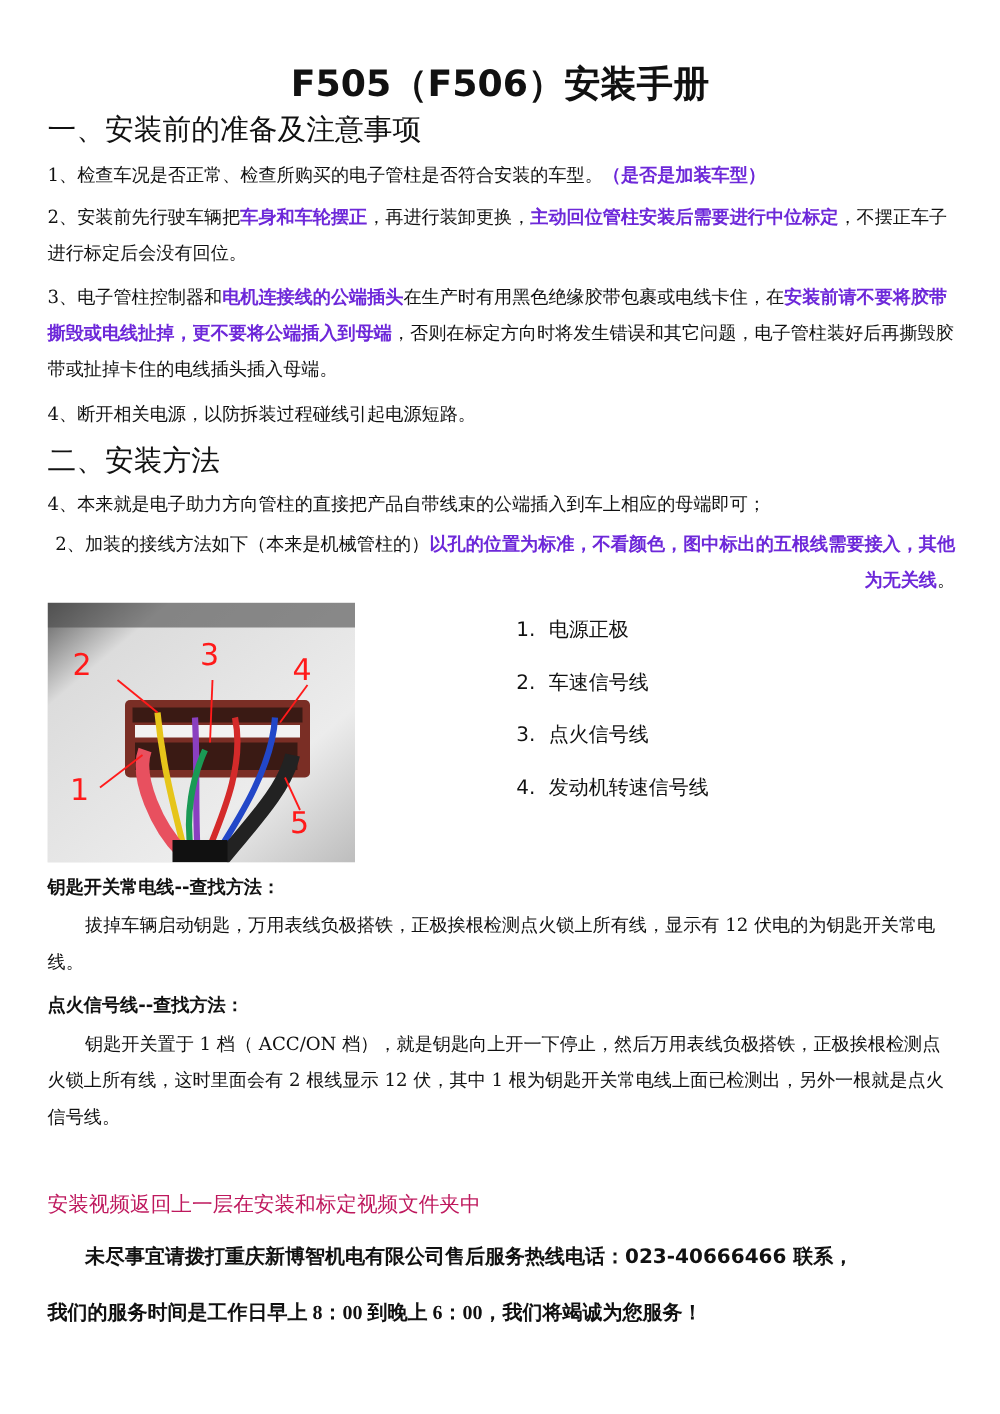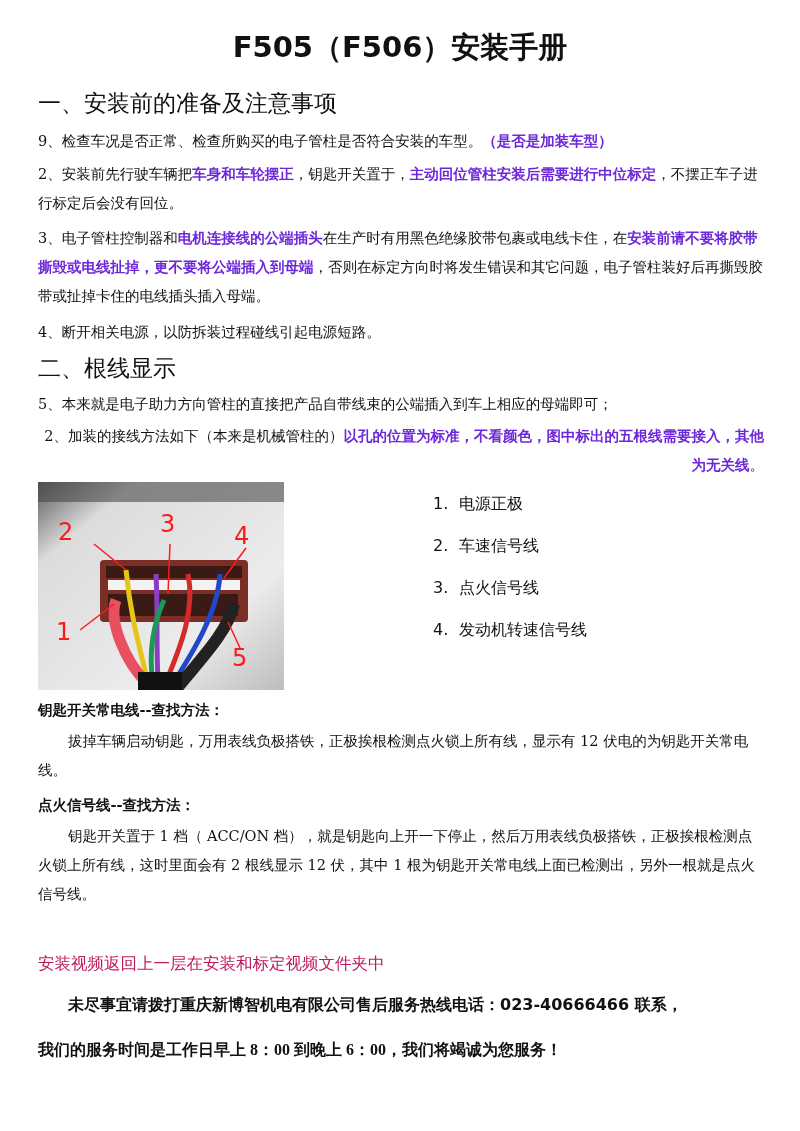--- a/index.html
+++ b/index.html
@@ -1,63 +1,63 @@
 <!DOCTYPE html>
 <html><head>
 <meta charset="utf-8">
 <style>
   html, body { margin: 0; padding: 0; background: #ffffff; }
   body { width: 800px; height: 1131px; position: relative; overflow: hidden;
          font-family: "DejaVu Serif", "Liberation Serif", serif; color: #111; }
   .page { position: absolute; left: 0; top: 0; width: 800px; height: 1131px; }
-  .title { position: absolute; top: 28px; left: 0; width: 800px; text-align: center;
+  .title { position: absolute; top: 48px; left: 0; width: 800px; text-align: center;
            font-family: "DejaVu Sans", "Liberation Sans", sans-serif; font-weight: bold;
            font-size: 29px; letter-spacing: 0px; }
   .h1 { position: absolute; left: 38px; font-family: "DejaVu Sans", "Liberation Sans", sans-serif;
         font-size: 23px; font-weight: normal; }
   .para { position: absolute; left: 38px; width: 726px; font-size: 14.5px; line-height: 29px; }
   .red { color: #6d28d9; font-weight: bold; font-family: "DejaVu Sans", "Liberation Sans", sans-serif; }
   .bold { font-weight: bold; font-family: "DejaVu Sans", "Liberation Sans", sans-serif; }
   .indent { text-indent: 30px; }
   .photo { position: absolute; left: 38px; top: 482px; width: 246px; height: 208px; overflow: hidden; background: #e9e9e9; }
   .legend { position: absolute; left: 413px; top: 490px; list-style: none; margin: 0; padding: 0;
             font-family: "DejaVu Sans", "Liberation Sans", sans-serif; font-size: 16px; }
-  .legend li { height: 42px; line-height: 28px; margin-left: 20px; }
+  .legend li { height: 42px; line-height: 28px; }
   .legend .num { display: inline-block; width: 26px; }
   .redline { position: absolute; left: 38px; top: 953px; font-size: 16.5px; color: #be185d;
              font-family: "DejaVu Sans", "Liberation Sans", sans-serif; }
   .contact { position: absolute; left: 38px; width: 730px; font-size: 16px; font-weight: bold;
              font-family: "DejaVu Sans", "Liberation Sans", sans-serif; }
 </style>
 </head>
 <body>
 
 <div class="page">
 
   <div class="title">F505（F506）安装手册</div>
 
   <div class="h1" style="top:88px;">一、安装前的准备及注意事项</div>
 
   <div class="para" style="top:127px;">
-    <span>9、检查车况是否正常、检查所购买的电子管柱是否符合安装的车型。</span><span class="red">（是否是加装车型）</span>
+    <span>1、检查车况是否正常、检查所购买的电子管柱是否符合安装的车型。</span><span class="red">（是否是加装车型）</span>
   </div>
 
   <div class="para" style="top:160px;">
-    <span>2、安装前先行驶车辆把</span><span class="red">车身和车轮摆正</span><span>，钥匙开关置于，</span><span class="red">主动回位管柱安装后需要进行中位标定</span><span>，不摆正车子进行标定后会没有回位。</span>
+    <span>2、安装前先行驶车辆把</span><span class="red">车身和车轮摆正</span><span>，再进行装卸更换，</span><span class="red">主动回位管柱安装后需要进行中位标定</span><span>，不摆正车子进行标定后会没有回位。</span>
   </div>
 
   <div class="para" style="top:224px;">
     <span>3、电子管柱控制器和</span><span class="red">电机连接线的公端插头</span><span>在生产时有用黑色绝缘胶带包裹或电线卡住，在</span><span class="red">安装前请不要将胶带撕毁或电线扯掉，更不要将公端插入到母端</span><span>，否则在标定方向时将发生错误和其它问题，电子管柱装好后再撕毁胶带或扯掉卡住的电线插头插入母端。</span>
   </div>
 
   <div class="para" style="top:318px;">4、断开相关电源，以防拆装过程碰线引起电源短路。</div>
 
-  <div class="h1" style="top:353px;">二、根线显示</div>
+  <div class="h1" style="top:353px;">二、安装方法</div>
 
-  <div class="para" style="top:390px;">5、本来就是电子助力方向管柱的直接把产品自带线束的公端插入到车上相应的母端即可；</div>
+  <div class="para" style="top:390px;">4、本来就是电子助力方向管柱的直接把产品自带线束的公端插入到车上相应的母端即可；</div>
 
   <div class="para" style="top:422px;text-align:right;">
     <span>2、加装的接线方法如下（本来是机械管柱的）</span><span class="red">以孔的位置为标准，不看颜色，图中标出的五根线需要接入，其他为无关线</span><span>。</span>
   </div>
 
   <div class="photo">
     <svg width="246" height="208" viewBox="0 0 246 208">
       <defs>
         <linearGradient id="bg" x1="0" y1="0" x2="1" y2="1">
           <stop offset="0" stop-color="#5a5a5a"></stop>

